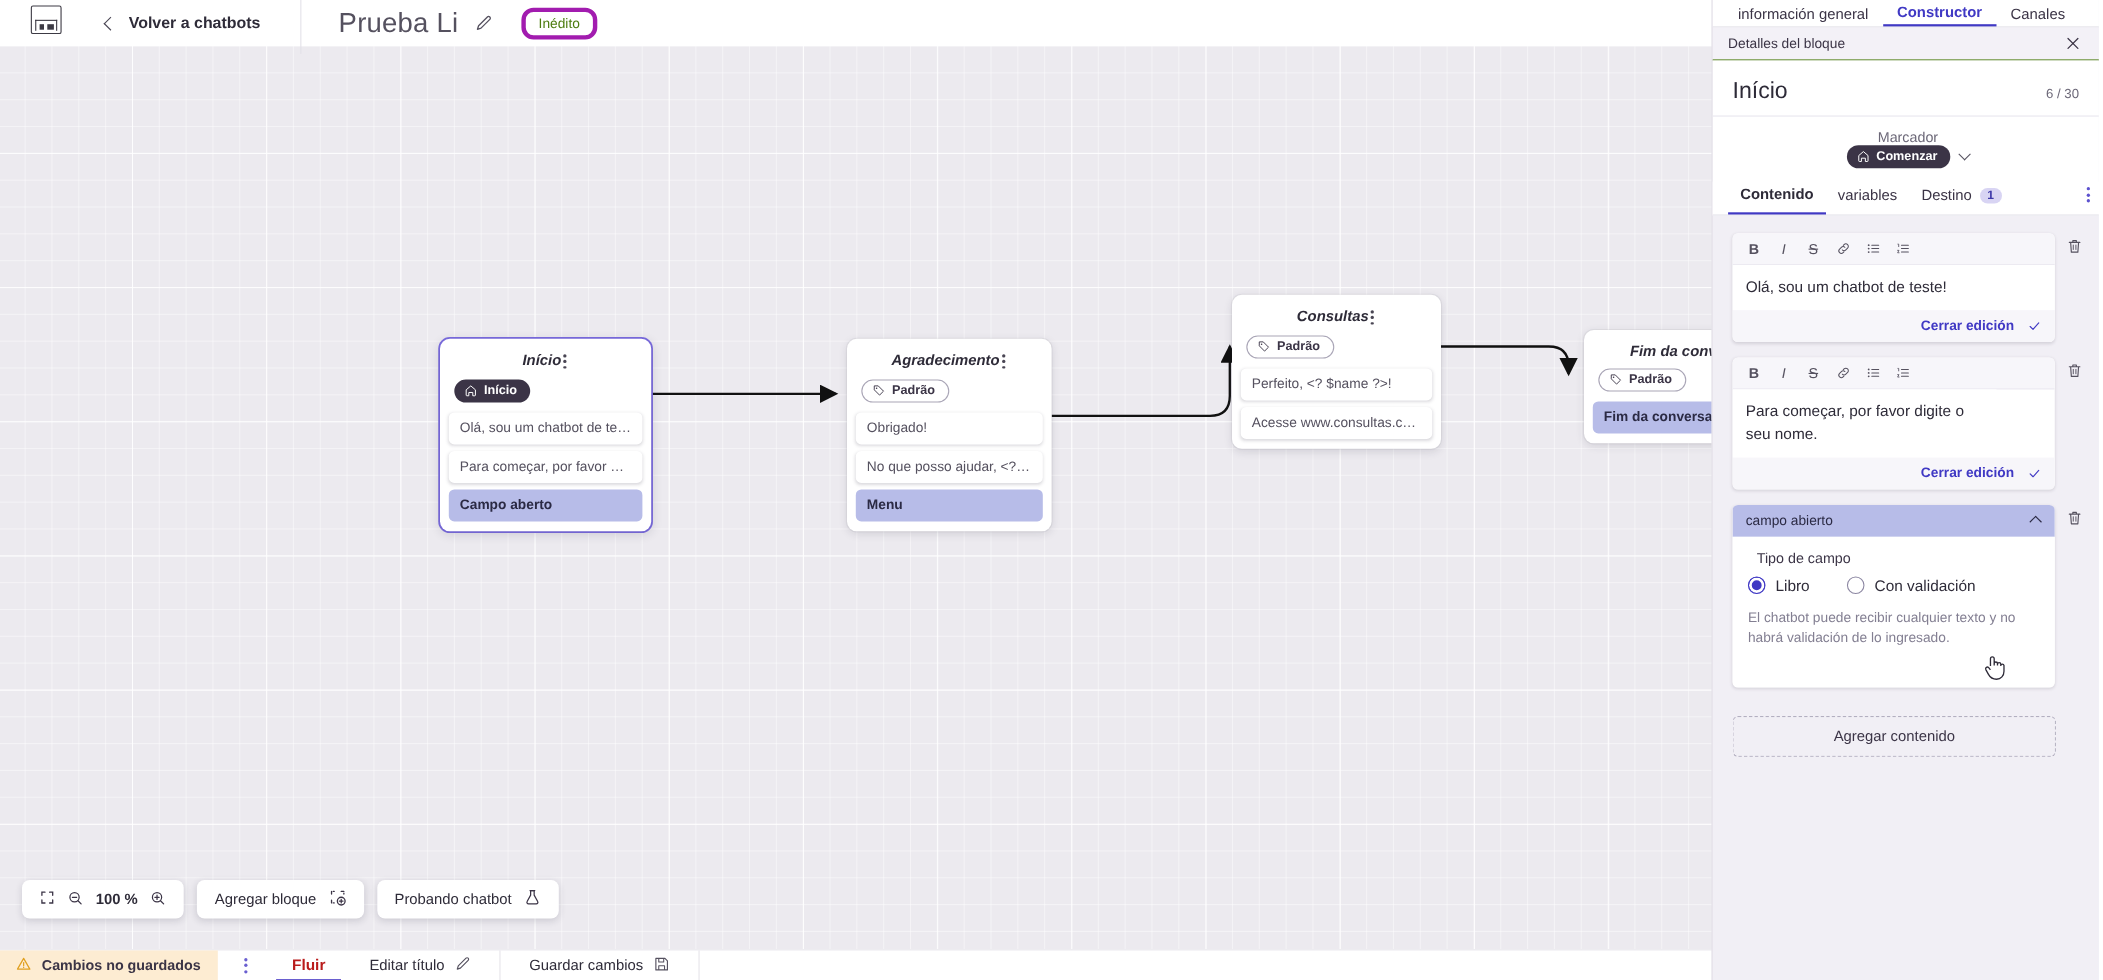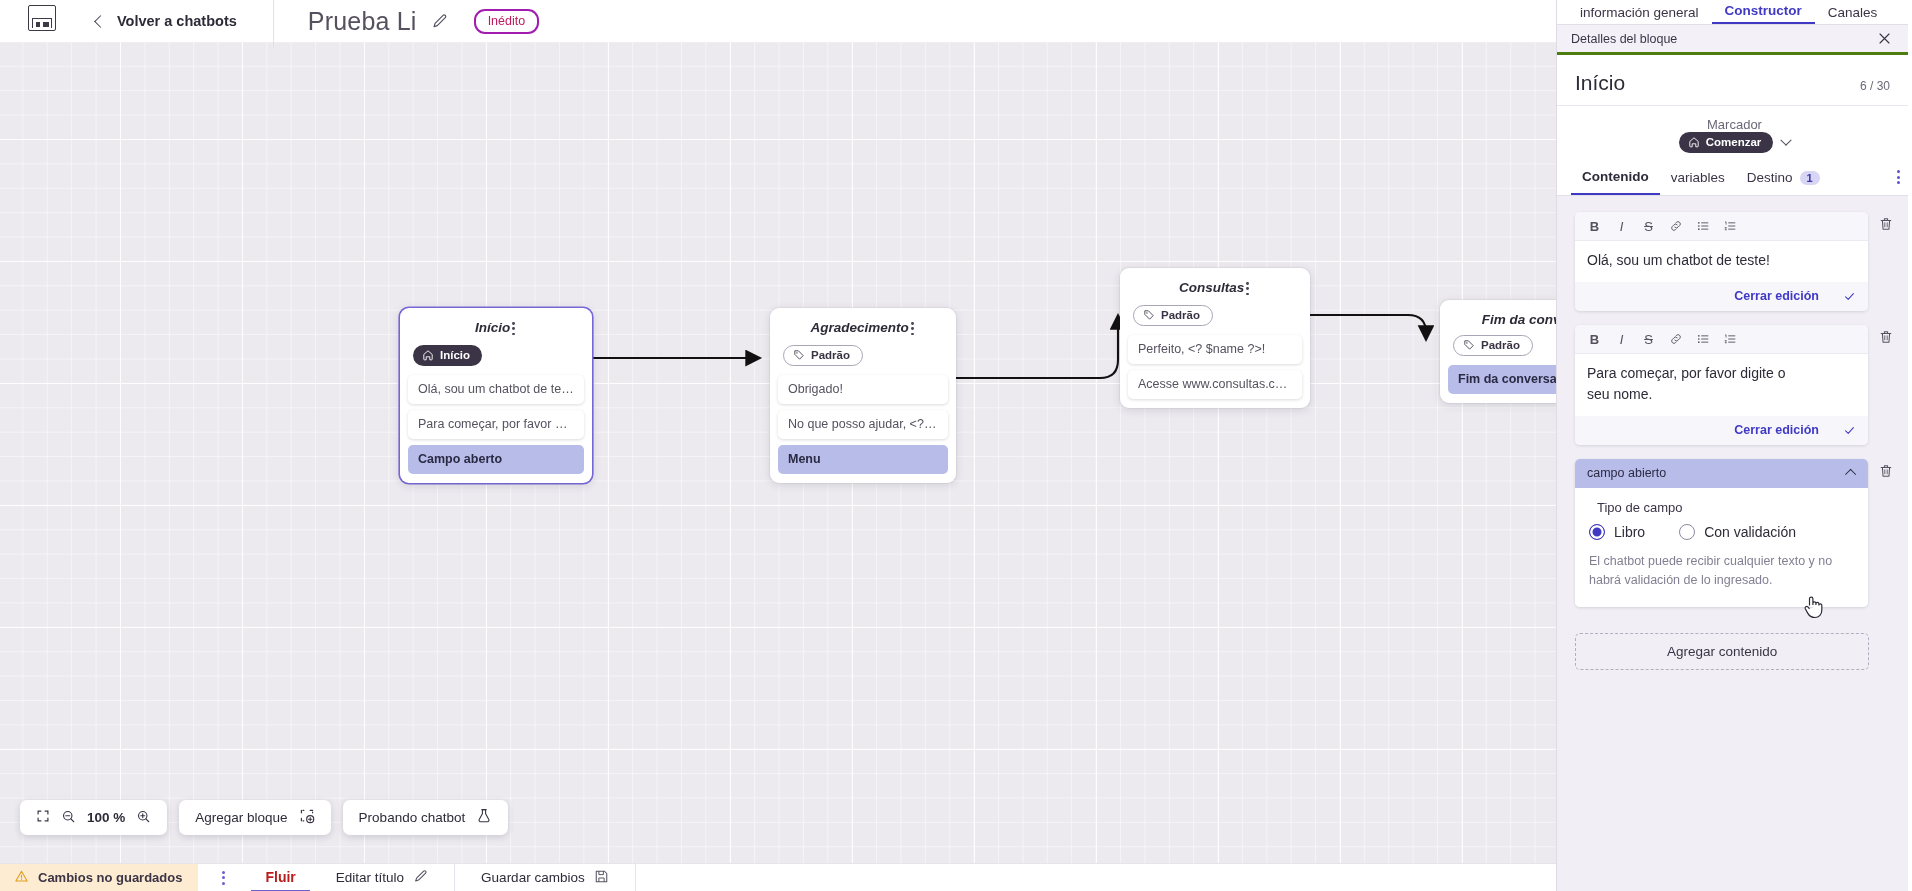--- a/index.html
+++ b/index.html
@@ -33,22 +33,22 @@
     margin-left: 40px; cursor: pointer;
   }
   .chev-left { width: 9px; height: 9px; border-left: 1.8px solid #4a4654; border-bottom: 1.8px solid #4a4654; transform: rotate(45deg); }
   .back-label { font-size: 14.5px; font-weight: 600; color: #2e2b38; }
 
   .topbar-div { width: 1px; height: 50px; background: #e3e1e8; margin-left: 36px; margin-top: 6px; }
 
   .doc-title { margin-left: 34px; font-size: 25px; color: #55515f; letter-spacing: .2px; }
   .pencil-icon { margin-left: 14px; cursor: pointer; display: flex; }
   .badge-unpub {
-    margin-left: 26px; border: 2px solid #a21caf; border-radius: 11px;
-    padding: 3px 12px 4px; font-size: 12.5px; color: #be185d; background: #fff;
+    margin-left: 26px; border: 4px solid #a21caf; border-radius: 11px;
+    padding: 3px 12px 4px; font-size: 12.5px; color: #4d7c0f; background: #fff;
   }
 
   
   .canvas {
     position: absolute; left: 0; top: 25px; width: 1560px; height: 838px;
     background-color: #eceaef;
     background-image:
       linear-gradient(to right, rgba(255,255,255,.85) 1px, transparent 1px),
       linear-gradient(to bottom, rgba(255,255,255,.85) 1px, transparent 1px),
       linear-gradient(to right, rgba(255,255,255,.45) 1px, transparent 1px),
@@ -129,21 +129,21 @@
     height: 25px; background: #fff; display: flex; align-items: flex-end;
     gap: 0; padding-left: 10px; border-bottom: 1px solid #e1dfe7;
   }
   .tab-top {
     font-size: 13.5px; color: #3b3446; padding: 0 13px 4px; cursor: pointer; white-space: nowrap;
   }
   .tab-top.active { color: #4039c4; font-weight: 700; border-bottom: 2.5px solid #4039c4; }
 
   .panel-header {
     height: 30px; background: #f3f1f7; display: flex; align-items: center;
-    justify-content: space-between; padding: 0 16px 0 14px; border-bottom: 3px solid #4d7c0f;
+    justify-content: space-between; padding: 0 16px 0 14px; border-bottom: 1px solid #4d7c0f;
   }
   .panel-header-title { font-size: 12.5px; color: #3b3446; }
   .close-x { cursor: pointer; display: flex; }
 
   .panel-body { background: #fff; }
   .block-title-row {
     display: flex; align-items: baseline; justify-content: space-between;
     padding: 16px 18px 10px; border-bottom: 1px solid #e8e6ee; margin: 0 0 0 0;
   }
   .block-title { font-size: 21px; color: #2e2b38; }
@@ -165,29 +165,29 @@
 
   .content-block { display: flex; align-items: flex-start; gap: 10px; margin-bottom: 14px; }
   .editor {
     flex: 1; background: #fff; border-radius: 5px; box-shadow: 0 1px 3px rgba(40,36,60,.14);
     overflow: hidden;
   }
   .editor-toolbar { display: flex; align-items: center; gap: 0; padding: 4px 6px; background: #f7f6fa; border-bottom: 1px solid #eceaf1; }
   .tb-btn { width: 27px; height: 20px; display: flex; align-items: center; justify-content: center; cursor: pointer; color: #55515f; font-size: 13px; }
   .editor-text { padding: 9px 12px 11px; font-size: 14px; color: #2e2b38; line-height: 1.5; background: #fff; }
   .editor-foot { background: #f7f6fa; padding: 7px 12px 8px; display: flex; justify-content: flex-end; }
-  .close-edit { font-size: 12.5px; color: #4039c4; font-weight: 600; cursor: pointer; display: flex; align-items: center; gap: 24px; }
+  .close-edit { font-size: 12.5px; color: #4039c4; font-weight: 600; cursor: pointer; display: flex; align-items: center; gap: 12px; }
   .trash { padding-top: 4px; cursor: pointer; display: flex; }
 
   .field-block { display: flex; align-items: flex-start; gap: 10px; margin-bottom: 16px; }
   .field-card { flex: 1; border-radius: 5px; overflow: hidden; box-shadow: 0 1px 3px rgba(40,36,60,.14); background: #fff; }
   .field-head { background: #b7bce8; padding: 7px 12px 8px; display: flex; align-items: center; justify-content: space-between; cursor: pointer; }
   .field-head-label { font-size: 12.5px; color: #2b2a44; }
   .chev-up { width: 8px; height: 8px; border-left: 1.7px solid #2b2a44; border-top: 1.7px solid #2b2a44; transform: rotate(45deg) translateY(2px); }
-  .field-body { padding: 12px 14px 16px; background: #fff; }
+  .field-body { padding: 12px 14px 34px; background: #fff; }
   .field-sub { font-size: 13px; color: #3b3446; margin: 0 0 9px 8px; }
   .radio-row { display: flex; align-items: center; gap: 10px; margin-bottom: 12px; }
   .radio { display: flex; align-items: center; gap: 9px; cursor: pointer; }
   .radio .dot { width: 16px; height: 16px; border-radius: 50%; border: 1.6px solid #8d88a3; background: #fff; display: flex; align-items: center; justify-content: center; }
   .radio.on .dot { border-color: #4039c4; background: #4039c4; box-shadow: inset 0 0 0 2.5px #fff; }
   .radio .lbl { font-size: 14px; color: #2e2b38; }
   .radio-gap { width: 14px; }
   .field-help { font-size: 12.5px; color: #837f92; line-height: 1.55; }
 
   .add-content {

